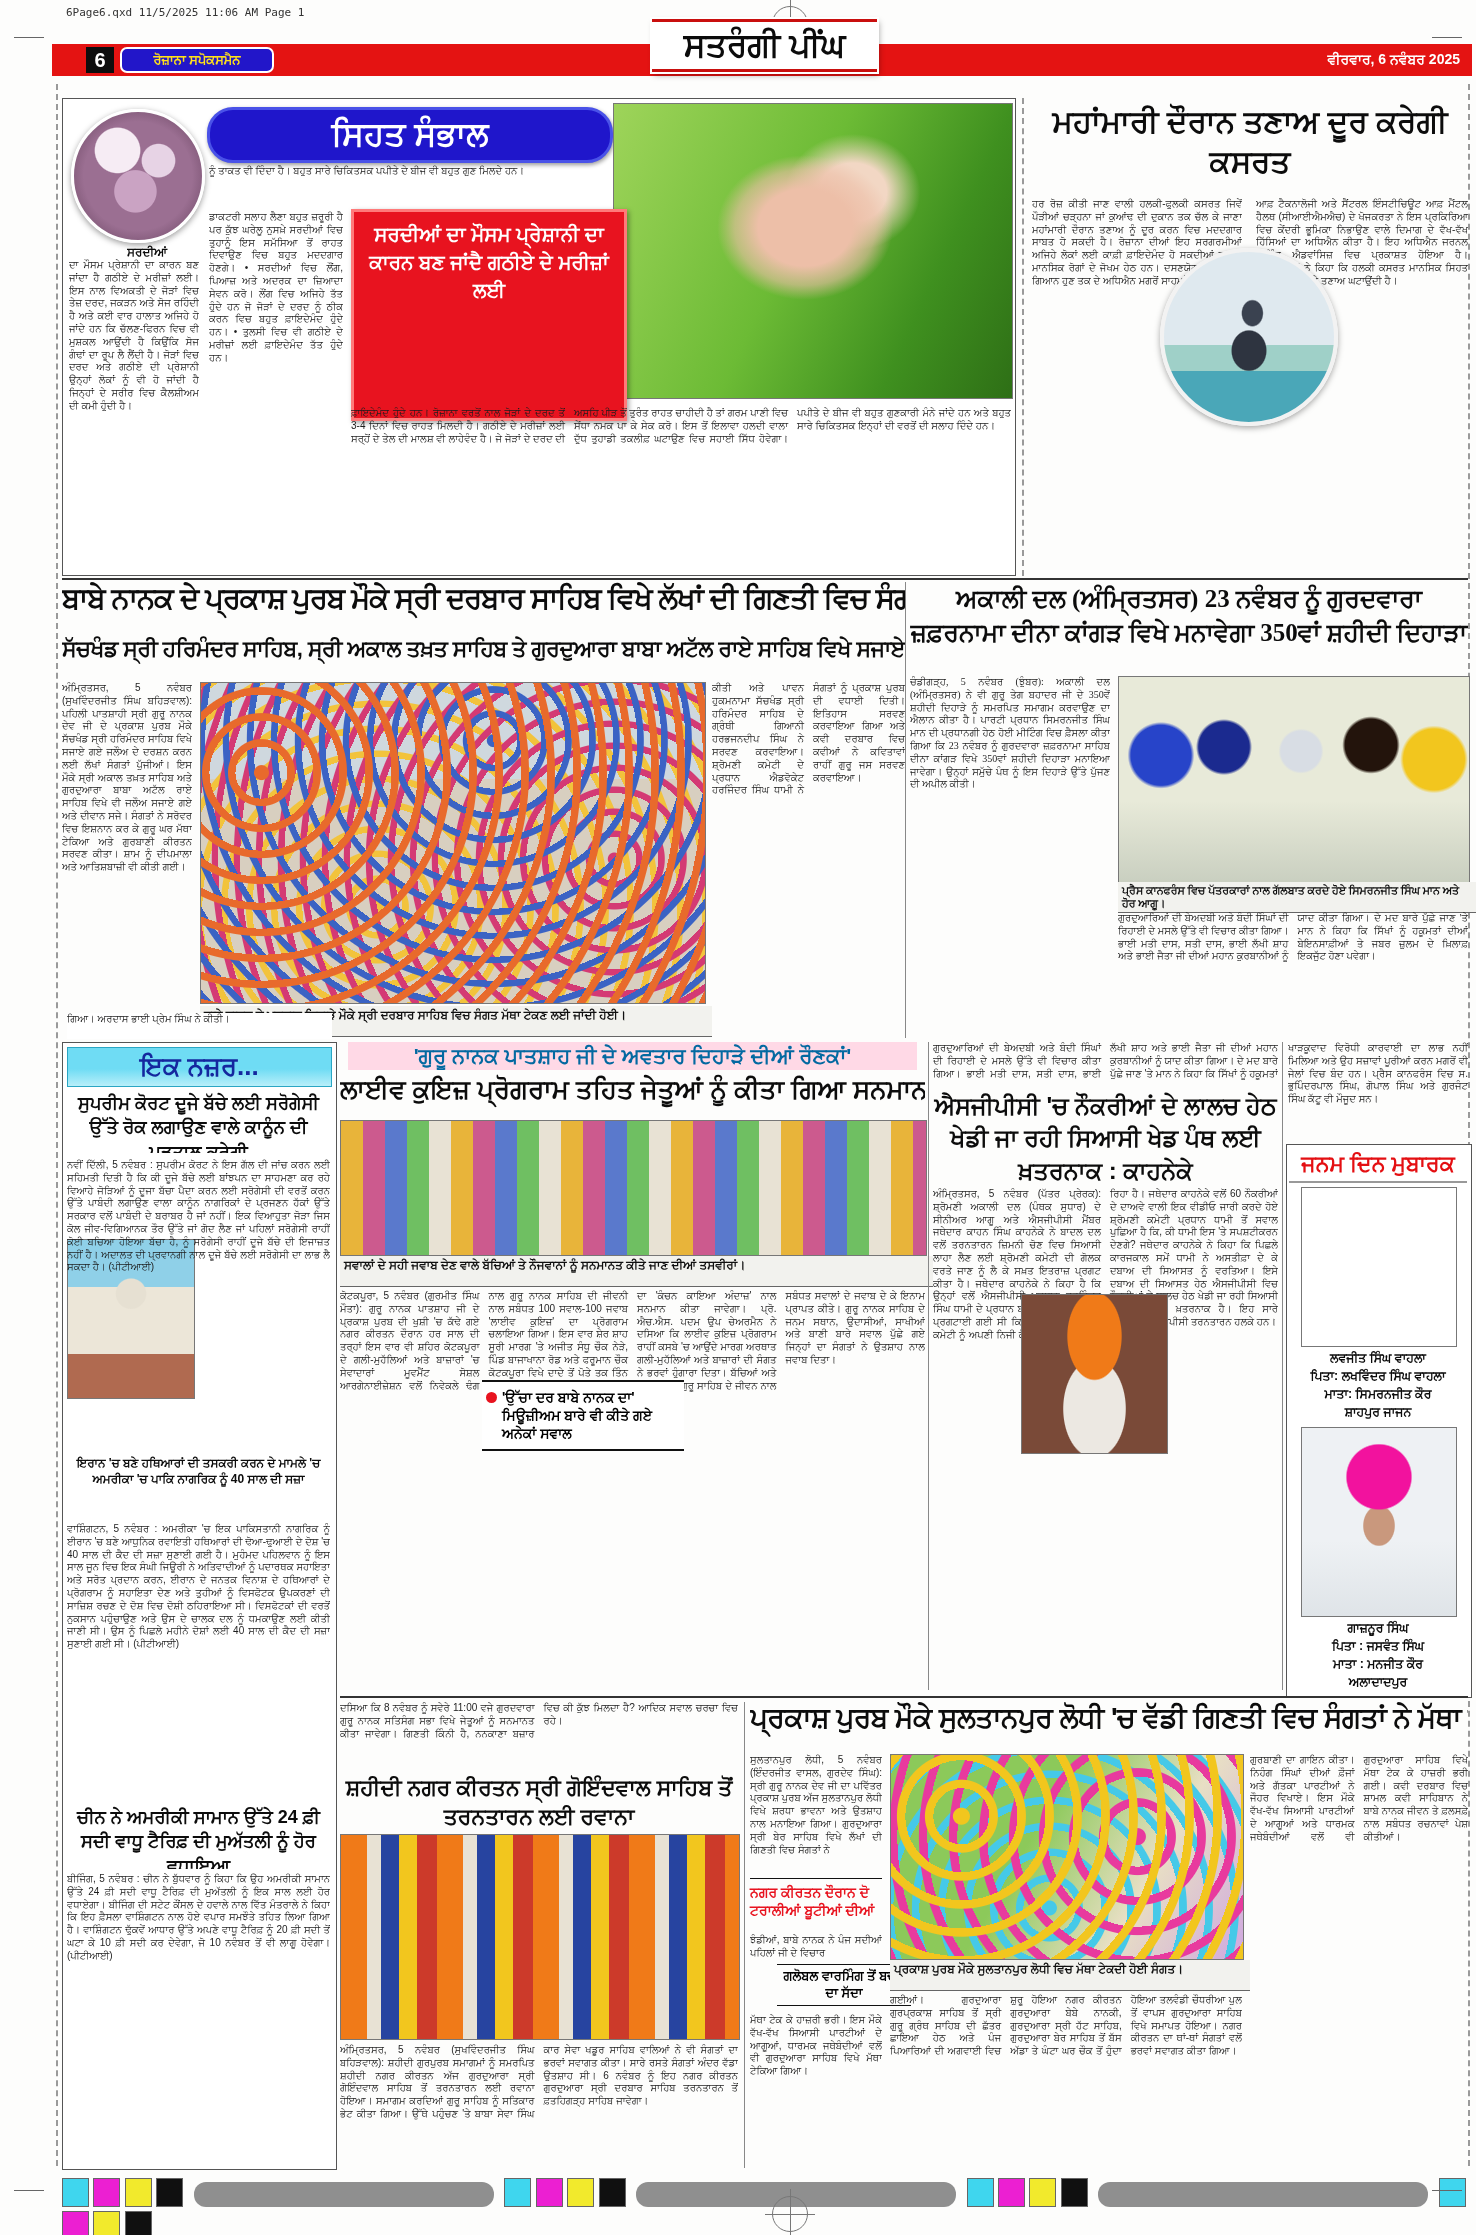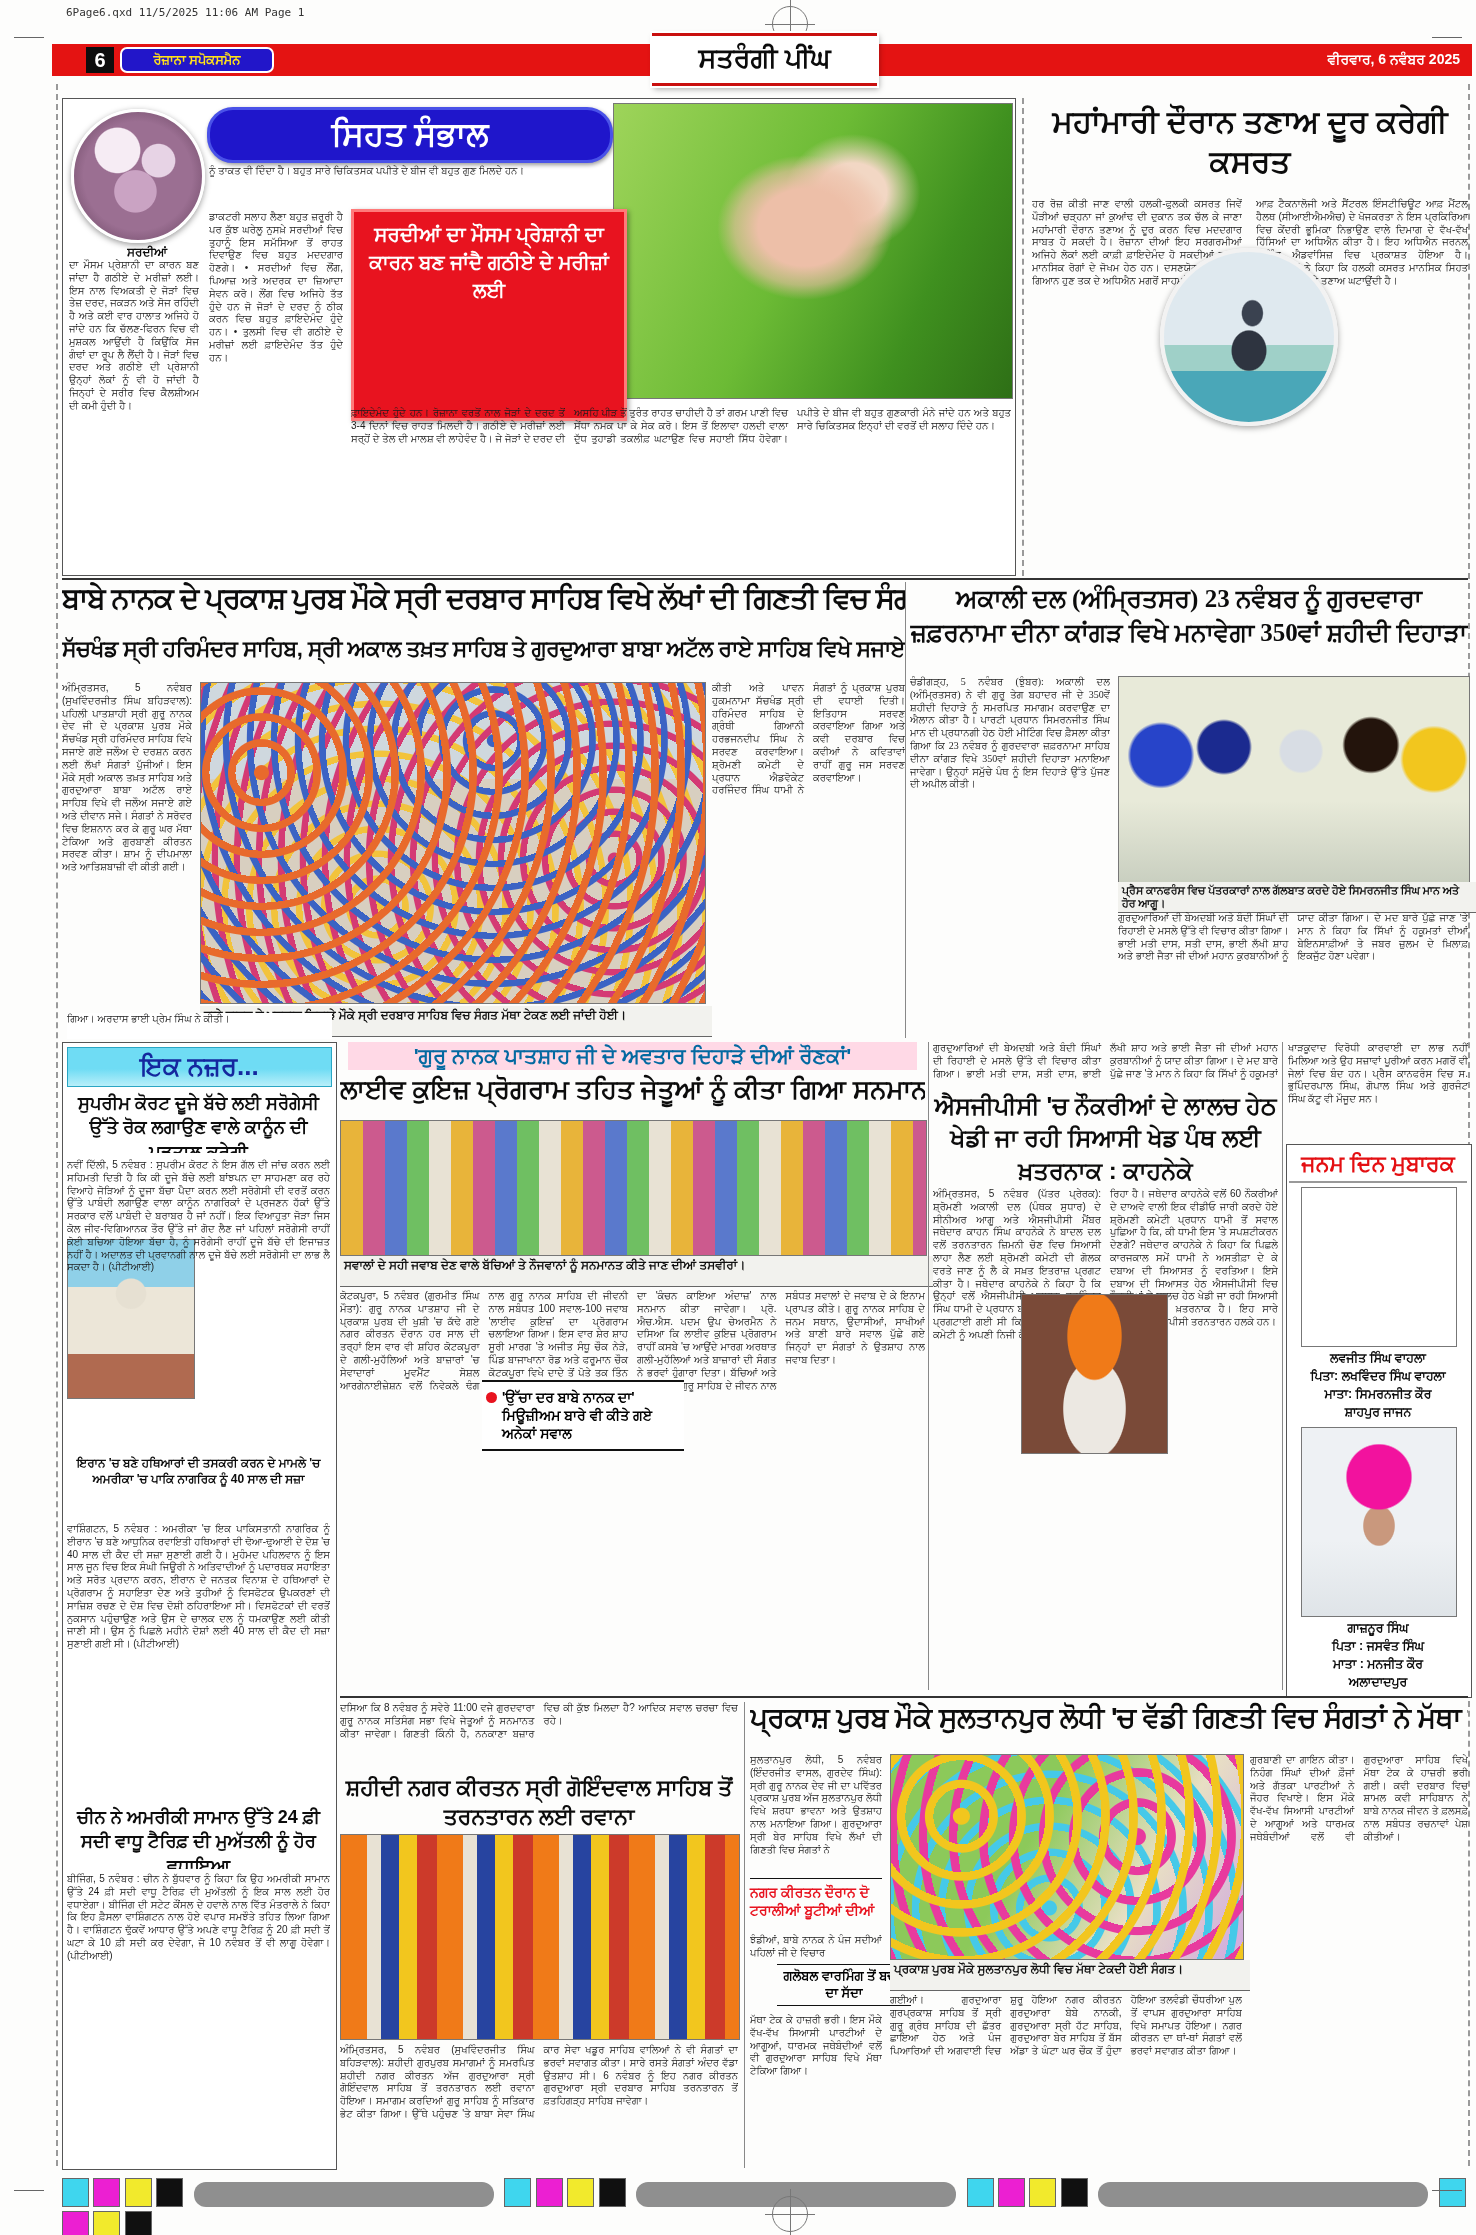--- a/index.html
+++ b/index.html
@@ -113,21 +113,21 @@
 <div class="page">
 
   <div class="abs" style="left:66px;top:6px;font-size:11px;color:#333;font-family:'DejaVu Sans Mono',monospace;">6Page6.qxd  11/5/2025  11:06 AM  Page 1</div>
   <div class="crosshair" style="left:772px;top:6px;"></div>
   <div class="abs rule" style="left:14px;top:37px;width:30px;height:1px;background:#666;"></div>
   <div class="abs rule" style="left:1432px;top:37px;width:30px;height:1px;background:#666;"></div>
 
   <div class="abs band" style="left:52px;top:44px;width:1420px;height:32px;"></div>
   <div class="abs pagenum" style="left:86px;top:47px;width:28px;height:26px;font-size:20px;line-height:26px;">6</div>
   <div class="abs brandpill" style="left:120px;top:47px;width:150px;height:22px;font-size:13px;line-height:22px;">ਰੋਜ਼ਾਨਾ ਸਪੋਕਸਮੈਨ</div>
-  <div class="abs centerbanner" style="left:652px;top:33px;width:225px;height:47px;font-size:27px;line-height:45px;">ਸਤਰੰਗੀ ਪੀਂਘ</div>
+  <div class="abs centerbanner" style="left:652px;top:19px;width:225px;height:47px;font-size:33px;line-height:45px;">ਸਤਰੰਗੀ ਪੀਂਘ</div>
   <div class="abs datebox" style="left:1240px;top:51px;width:220px;font-size:14px;">ਵੀਰਵਾਰ, 6 ਨਵੰਬਰ 2025</div>
 
   <div class="abs dashv" style="left:56px;top:84px;height:2082px;"></div>
   <div class="abs dashv" style="left:1468px;top:84px;height:2082px;"></div>
 
   <div class="abs sectionbox" style="left:62px;top:98px;width:952px;height:476px;">
     <div class="abs ph ph-garlic" style="left:8px;top:10px;width:128px;height:128px;"></div>
     <div class="abs hl" style="left:64px;top:146px;width:80px;font-size:12px;">ਸਰਦੀਆਂ</div>
     <div class="abs healthbanner" style="left:144px;top:8px;width:400px;height:50px;font-size:33px;line-height:48px;">ਸਿਹਤ ਸੰਭਾਲ</div>
     <div class="abs ph ph-knee" style="left:550px;top:4px;width:398px;height:294px;"></div>

